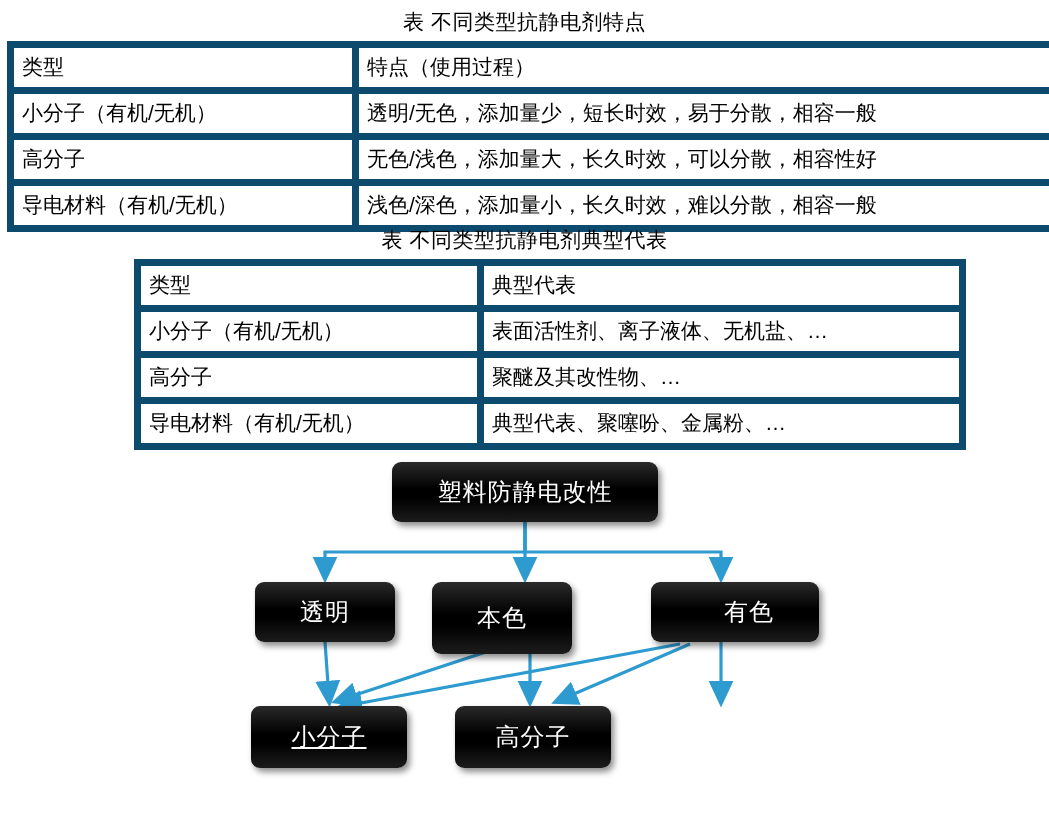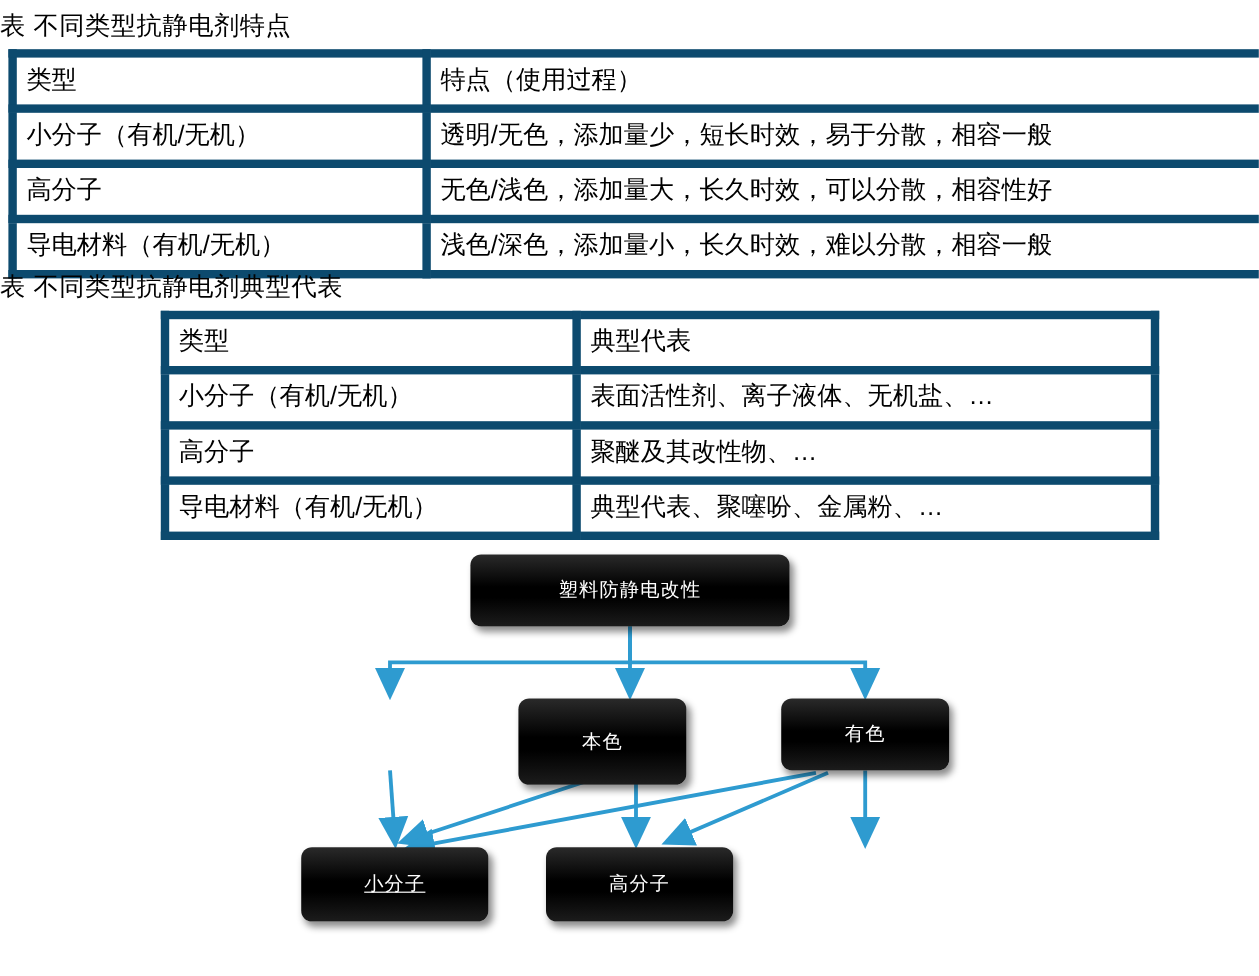--- a/index.html
+++ b/index.html
@@ -11,20 +11,21 @@
     width: 1049px;
     height: 813px;
     position: relative;
     font-family: "Liberation Sans", "DejaVu Sans", sans-serif;
     color: #000000;
     overflow: hidden;
   }
 
   
   .caption {
+    text-align: center;
     font-size: 21px;
     line-height: 28px;
     letter-spacing: 0.5px;
   }
   #caption-1 { position: absolute; left: 0; top: 8px; width: 1049px; }
   #caption-2 { position: absolute; left: 0; top: 226px; width: 1049px; }
 
   
   table {
     border-collapse: collapse;
@@ -58,31 +59,31 @@
   #diagram svg {
     position: absolute;
     left: 0;
     top: 0;
   }
   .node {
     position: absolute;
     background: linear-gradient(to bottom, #2a2a2a 0%, #000000 45%, #000000 60%, #1c1c1c 100%);
     border-radius: 9px;
     color: #ffffff;
-    font-size: 16px;
+    font-size: 24px;
     display: flex;
     align-items: center;
     justify-content: center;
     box-shadow: 3px 4px 6px rgba(0,0,0,0.45);
     letter-spacing: 1px;
   }
   .node-root  { left: 392px; top:  22px; width: 266px; height: 60px; }
   .node-l2a   { left: 255px; top: 142px; width: 140px; height: 60px; }
   .node-l2b   { left: 432px; top: 142px; width: 140px; height: 72px; }
-  .node-l2c   { left: 651px; top: 142px; width: 140px; height: 60px; }
+  .node-l2c   { left: 651px; top: 142px; width: 140px; height: 60px; padding-left: 28px; }
   .node-l3a   { left: 251px; top: 266px; width: 156px; height: 62px; text-decoration: underline; }
   .node-l3b   { left: 455px; top: 266px; width: 156px; height: 62px; }
   .node-l3c   { left: 647px; top: 266px; width: 156px; height: 62px; }
 </style>
 </head>
 <body>
 
 <div id="caption-1" class="caption">表 不同类型抗静电剂特点</div>
 
 <table id="table-1">
@@ -148,18 +149,19 @@
       <path d="M721,202 L721,258"></path>
 
       <path d="M510,204 L340,260"></path>
       <path d="M680,204 L345,266"></path>
       <path d="M690,204 L560,260"></path>
     </g>
   </svg>
 
   <div class="node node-root">塑料防静电改性</div>
 
+  <div class="node node-l2a">透明</div>
   <div class="node node-l2b">本色</div>
   <div class="node node-l2c">有色</div>
 
   <div class="node node-l3a">小分子</div>
   <div class="node node-l3b">高分子</div>
 </div>
 
 </body></html>

